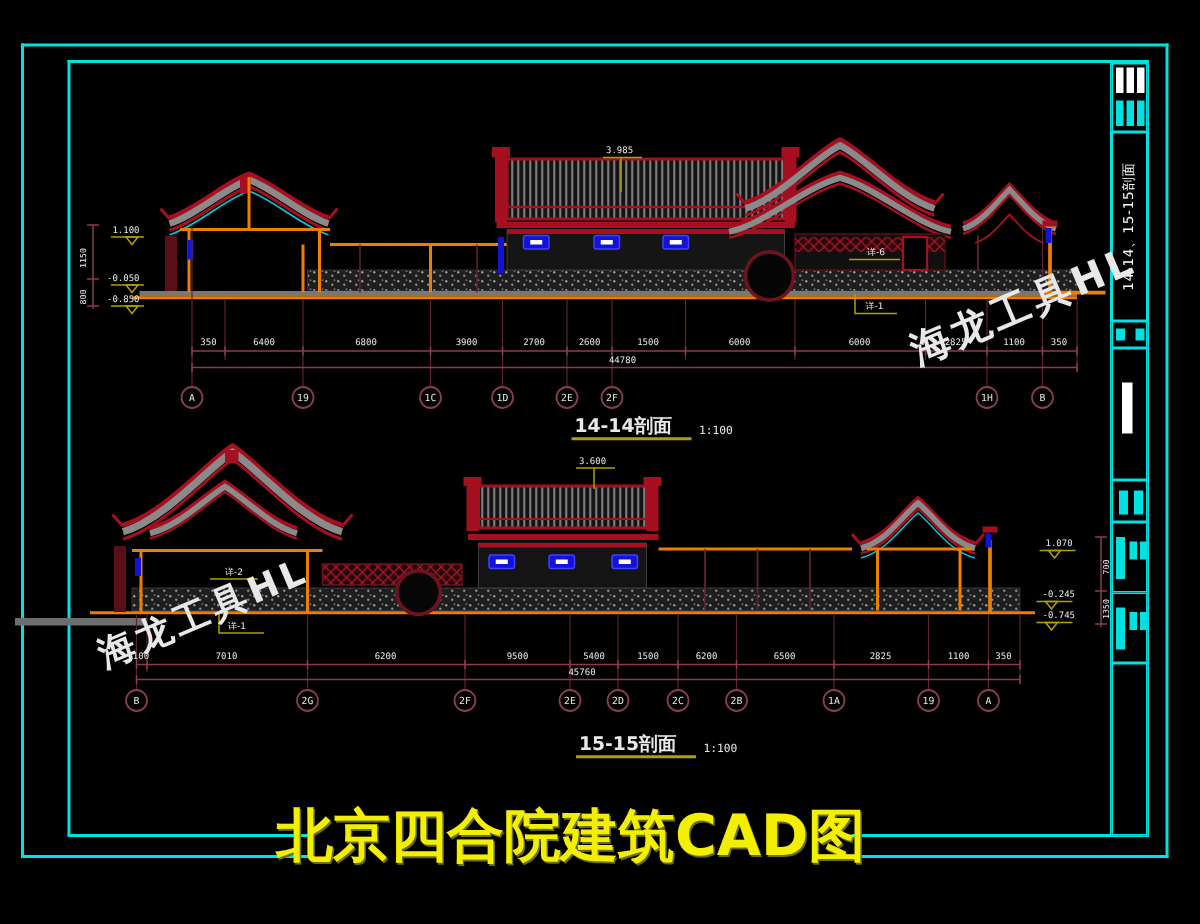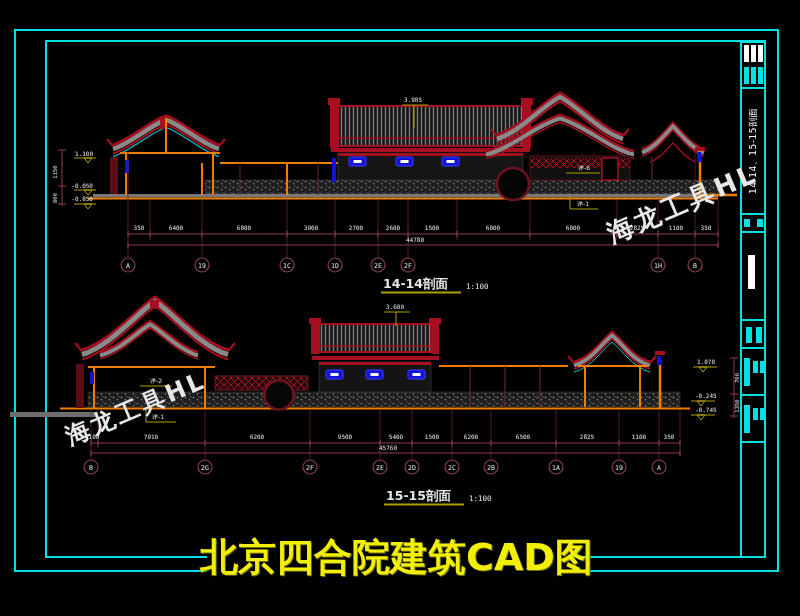--- a/index.html
+++ b/index.html
@@ -3,21 +3,21 @@
 <meta charset="utf-8">
 <style>
   html,body{margin:0;padding:0;background:#000;}
   #stage{position:relative;width:800px;height:616px;background:#000;overflow:hidden;
          font-family:"DejaVu Sans",sans-serif;}
   .abs{position:absolute;}
   .cyan{background:#00e2e2;}
   .cell{position:absolute;border:1px solid #00e2e2;background:#000;box-sizing:border-box;}
   svg text{fill:#e8e8e8;font-family:"DejaVu Sans Mono",monospace;}
   svg text.cjk{font-family:"DejaVu Sans",sans-serif;}
-  #big-title{position:absolute;left:200px;top:535px;width:376px;text-align:right;
+  #big-title{position:absolute;left:184px;top:535px;width:376px;text-align:right;
     font-size:38px;font-weight:bold;color:#f2ef00;letter-spacing:0px;line-height:1.2;
     font-family:"DejaVu Sans",sans-serif;text-shadow:1px 1px 0 #6b6b00;white-space:nowrap;}
   .vtitle-cell{position:absolute;left:741px;top:88px;width:24px;height:126px;
     border:1px solid #00e2e2;box-sizing:border-box;}
   .vtitle-inner{position:absolute;left:50%;top:50%;width:130px;
     transform:translate(-50%,-50%) rotate(-90deg);text-align:center;
     font-size:9px;color:#fff;white-space:nowrap;letter-spacing:0.5px;}
 </style>
 </head>
 <body>

